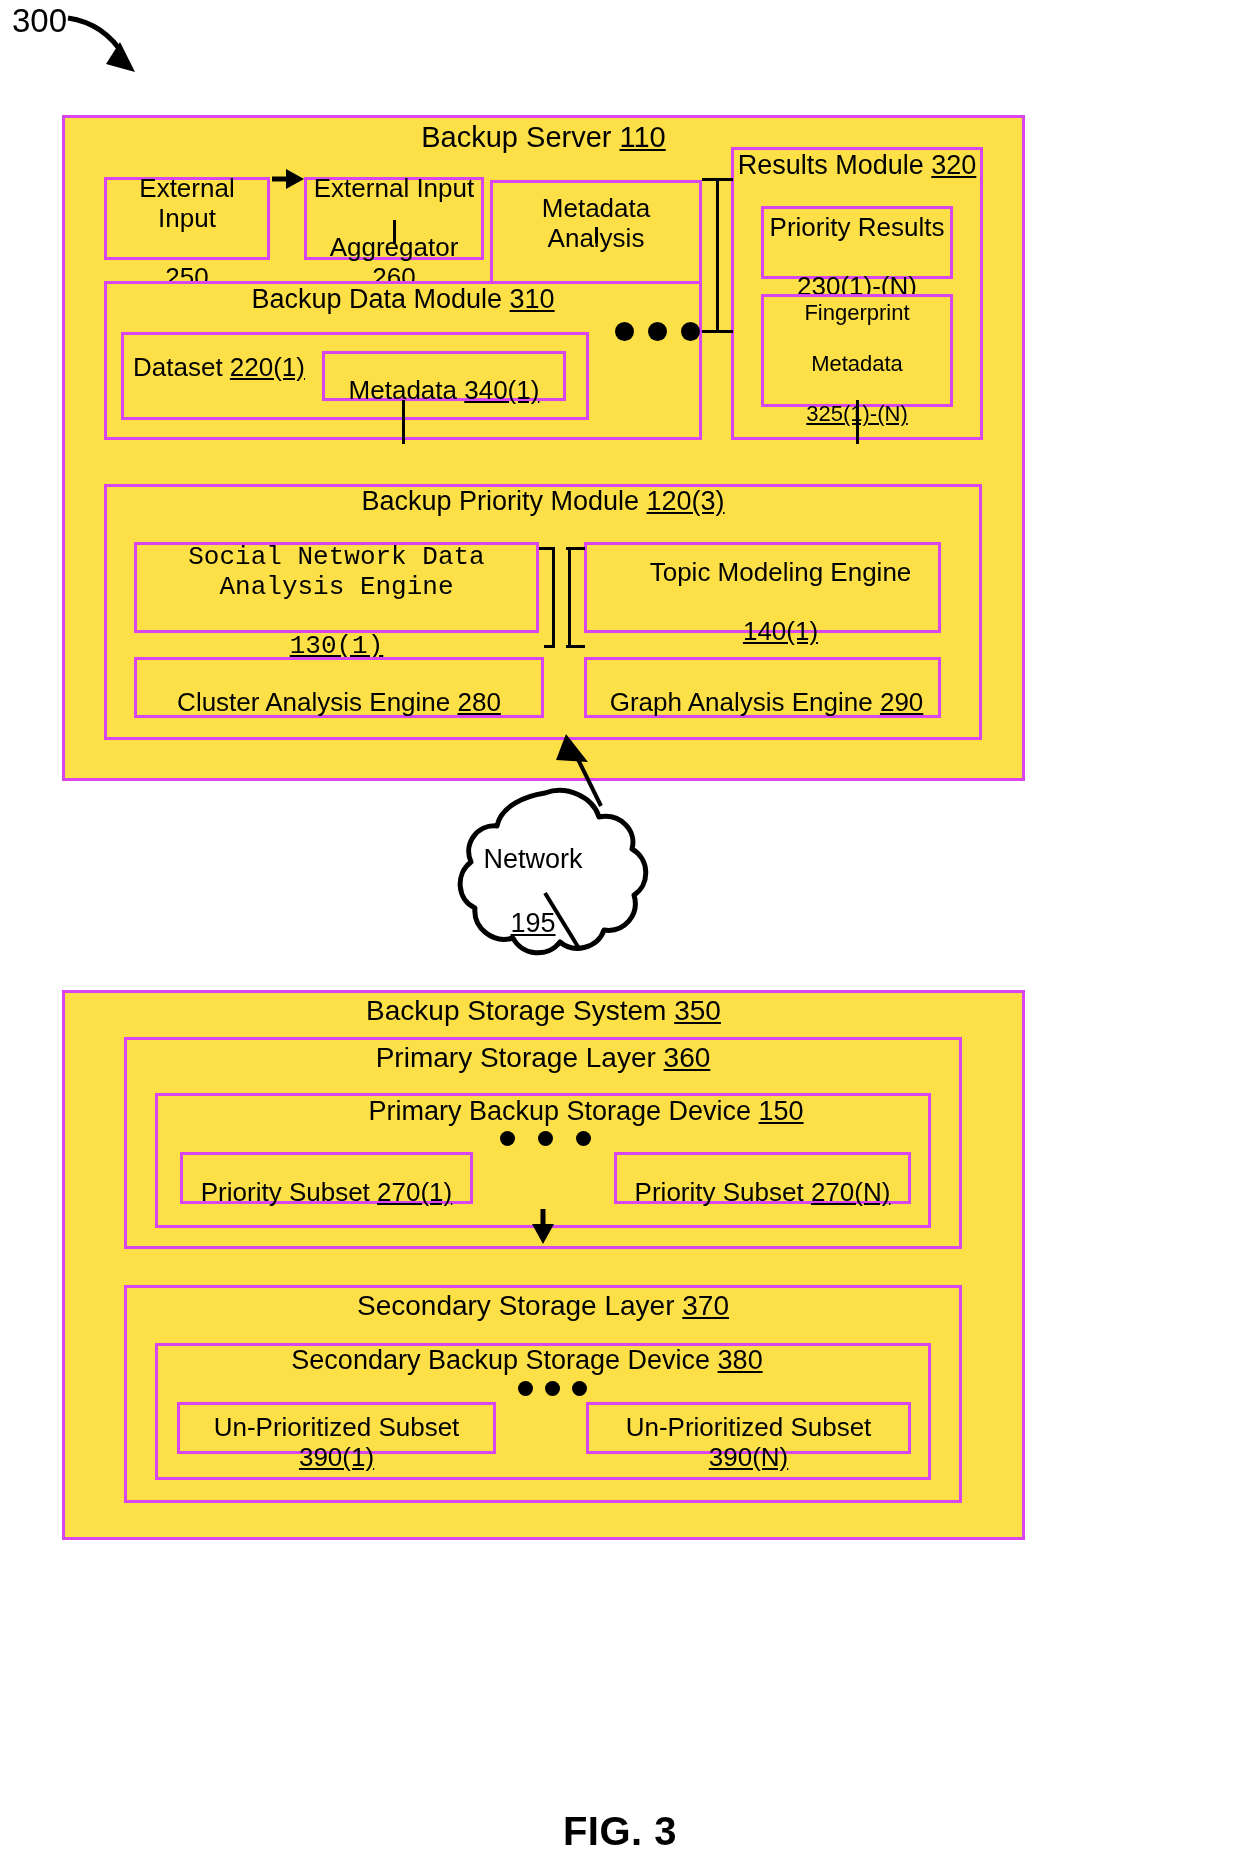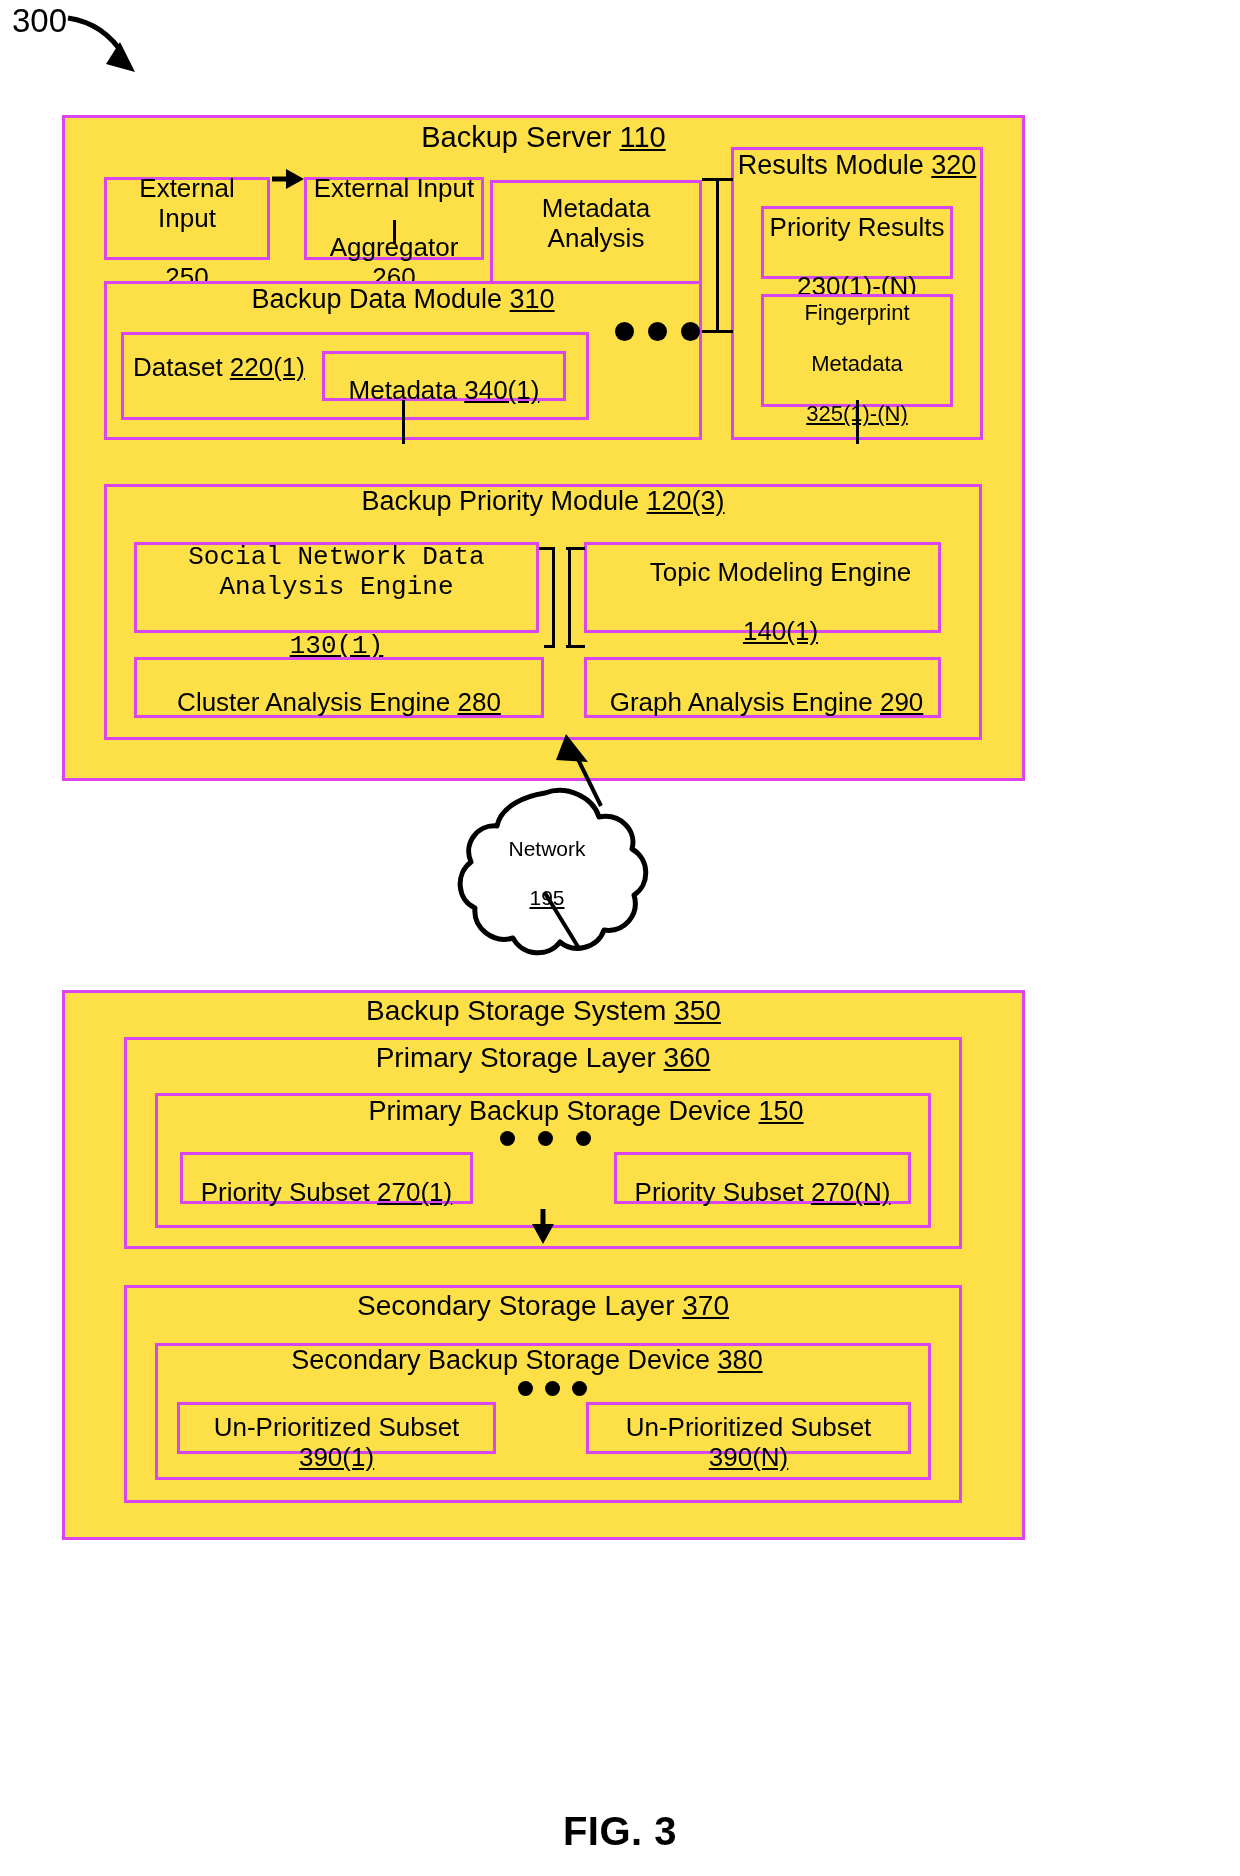--- a/index.html
+++ b/index.html
@@ -252,21 +252,21 @@
                c -12 16 -38 14 -47 -4
                c -20 6 -40 -10 -38 -30
                c -18 -8 -20 -34 -4 -46
                c -8 -18 6 -38 26 -36
                c 4 -20 28 -30 48 -33 Z"></path>
     </g>
 
     <line x1="545" y1="893" x2="580" y2="950" stroke="#000" stroke-width="4"></line>
   </svg>
 
-  <div class="lbl" style="left:462px; top:812px; width:170px; font-size:21px;">
+  <div class="lbl" style="left:448px; top:812px; width:170px; font-size:27px;">
     <span>Network</span><br>
     <span class="u">195</span>
   </div>
 
   <div class="box" style="left:62px; top:950px; width:963px; height:550px;">
   </div>
   <div class="lbl" style="left:62px; top:961px; width:963px; font-size:28px;">
     <span>Backup Storage System </span><span class="u">350</span>
   </div>
 

